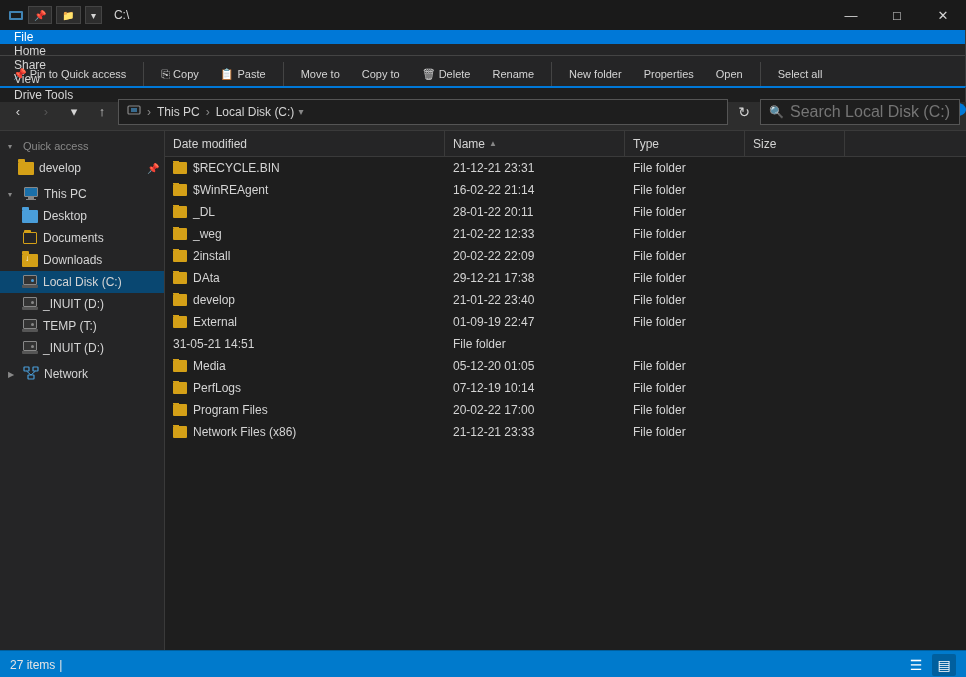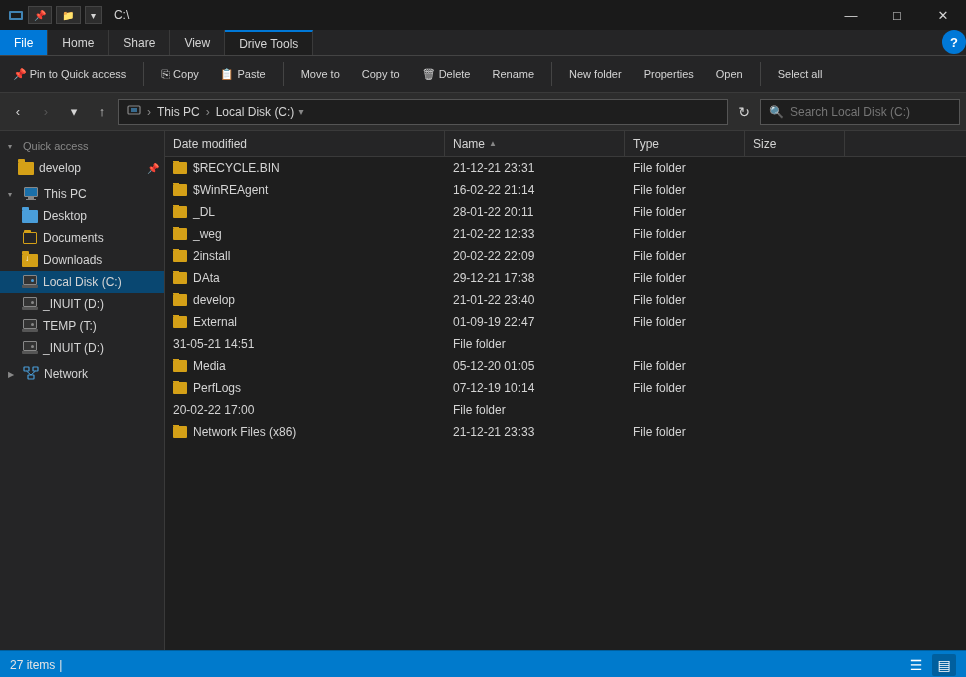--- a/index.html
+++ b/index.html
@@ -62,20 +62,21 @@
 
     
     #ribbon {
       background: #252526;
       border-bottom: 1px solid #3a3a3a;
     }
     #ribbon-tabs {
       display: flex;
       height: 26px;
       border-bottom: 1px solid #444;
+      flex-direction: column;
     }
     .ribbon-tab {
       padding: 0 14px;
       display: flex; align-items: center;
       font-size: 12px;
       color: #d4d4d4;
       cursor: pointer;
       border-right: 1px solid #3a3a3a;
     }
     .ribbon-tab.active {
@@ -183,21 +184,21 @@
       align-items: center;
       padding: 0 8px;
       gap: 6px;
       color: #888;
     }
     #search-box input {
       background: none;
       border: none;
       outline: none;
       color: #22c55e;
-      font-size: 12px;
+      font-size: 16px;
       width: 100%;
     }
 
     
     #main {
       display: flex;
       height: calc(677px - 30px - 26px - 36px - 38px - 28px);
     }
 
     
@@ -791,20 +792,24 @@
       </div>
       <div class="file-cell">
         <span>File folder</span>
       </div>
       <div class="file-cell">
         <span></span>
       </div>
     </div>
         <div class="file-row">
       <div class="file-cell">
+        <div class="file-icon-sm"></div>
+        <span>Program Files</span>
+      </div>
+      <div class="file-cell">
         <span>20-02-22  17:00</span>
       </div>
       <div class="file-cell">
         <span>File folder</span>
       </div>
       <div class="file-cell">
         <span></span>
       </div>
     </div>
         <div class="file-row">

